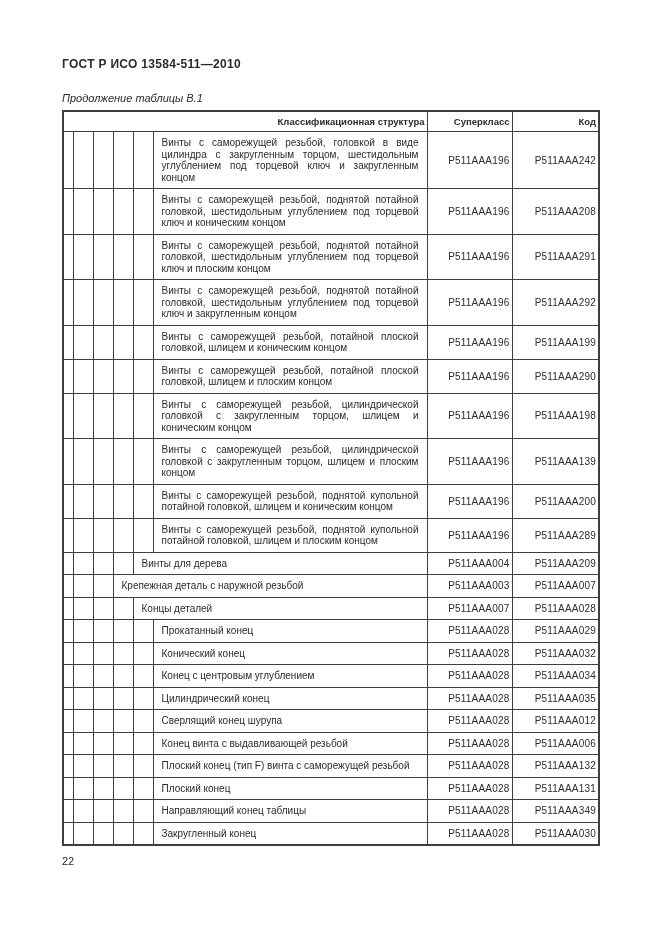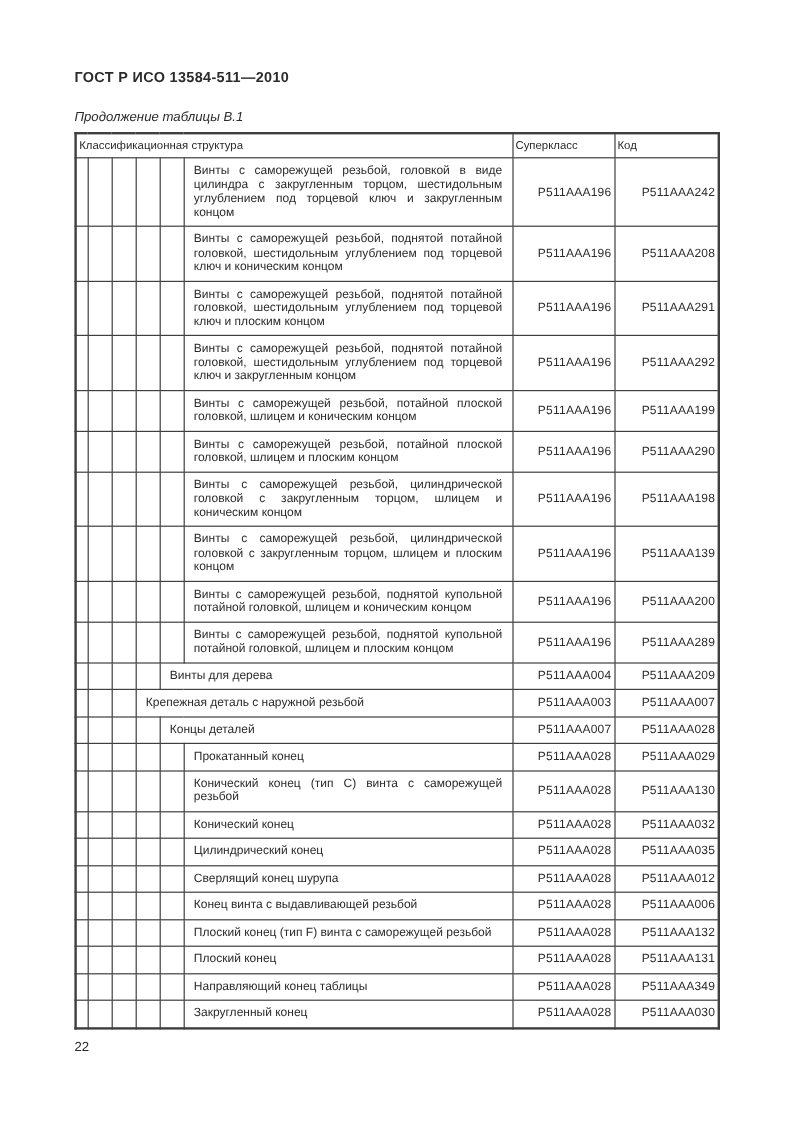--- a/index.html
+++ b/index.html
@@ -36,24 +36,24 @@
     width: 538px;
     border-collapse: collapse;
     table-layout: fixed;
     border: 2px solid var(--line, #3f3f3f);
   }
   table.class-table th,
   table.class-table td {
     border: 1px solid var(--line, #3f3f3f);
   }
   thead th {
-    font-weight: normal;
+    font-weight: bold;
     font-size: 9.5px;
     padding: 4px 2px;
-    text-align: left;
+    text-align: right;
     vertical-align: middle;
     border-bottom: 4px double var(--line, #3f3f3f);
   }
   td.tree {
     padding: 0;
   }
   td.cls {
     font-size: 10px;
     line-height: 11.5px;
     text-align: justify;
@@ -236,33 +236,33 @@
           <td class="cls" colspan="1">Прокатанный конец</td>
           <td class="val">P511AAA028</td>
           <td class="val">P511AAA029</td>
         </tr>
         <tr>
           <td class="tree"></td>
           <td class="tree"></td>
           <td class="tree"></td>
           <td class="tree"></td>
           <td class="tree"></td>
-          <td class="cls" colspan="1">Конический конец (тип C) винта с саморежущей резьбой</td>
-          <td class="val">P511AAA028</td>
-          <td class="val">P511AAA130</td>
-        </tr>
-        <tr>
-          <td class="tree"></td>
-          <td class="tree"></td>
-          <td class="tree"></td>
-          <td class="tree"></td>
-          <td class="tree"></td>
           <td class="cls" colspan="1">Конический конец</td>
           <td class="val">P511AAA028</td>
           <td class="val">P511AAA032</td>
+        </tr>
+        <tr>
+          <td class="tree"></td>
+          <td class="tree"></td>
+          <td class="tree"></td>
+          <td class="tree"></td>
+          <td class="tree"></td>
+          <td class="cls" colspan="1">Конец с центровым углублением</td>
+          <td class="val">P511AAA028</td>
+          <td class="val">P511AAA034</td>
         </tr>
         <tr>
           <td class="tree"></td>
           <td class="tree"></td>
           <td class="tree"></td>
           <td class="tree"></td>
           <td class="tree"></td>
           <td class="cls" colspan="1">Цилиндрический конец</td>
           <td class="val">P511AAA028</td>
           <td class="val">P511AAA035</td>

